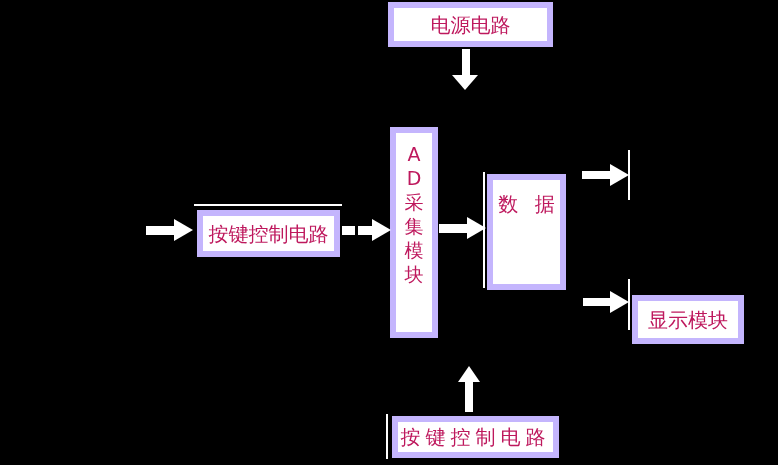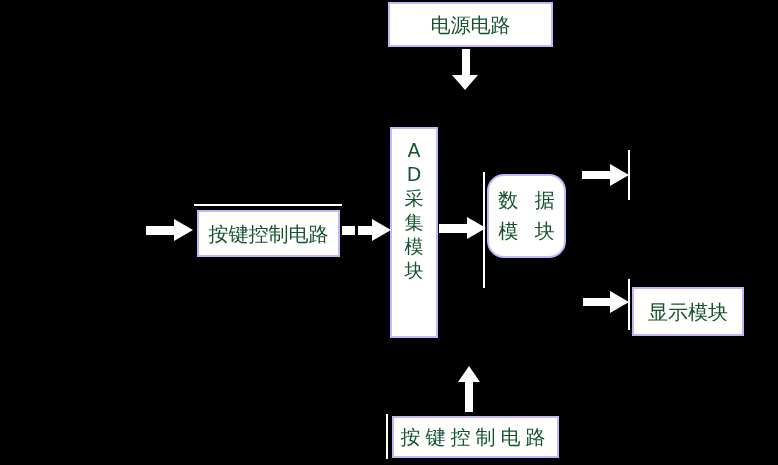--- a/index.html
+++ b/index.html
@@ -13,42 +13,42 @@
     height: 465px;
     background: #000000;
     overflow: hidden;
     font-family: "DejaVu Sans", sans-serif;
     color: #000000;
   }
   .box {
     position: absolute;
     box-sizing: border-box;
     background: #ffffff;
-    border: 2px solid #c4b5fd;
-    color: #14532d;
+    border: 6px solid #c4b5fd;
+    color: #be185d;
     display: flex;
     align-items: center;
     justify-content: center;
     font-size: 20px;
     line-height: 1;
     white-space: nowrap;
   }
   
   .box.power    { left: 388px; top: 2px;   width: 165px; height: 45px; }
   .box.detect   { left: 2px;   top: 209px; width: 144px; height: 49px; }
   .box.amplify  { left: 197px; top: 210px; width: 143px; height: 47px; }
   .box.adbox    { left: 390px; top: 127px; width: 48px;  height: 211px;
                   align-items: flex-start; padding-top: 9px;
                   font-size: 19px; line-height: 24px; text-align: center;
                   white-space: pre-line; }
-  .box.databox  { left: 487px; top: 174px; width: 79px;  height: 84px;
+  .box.databox  { left: 487px; top: 174px; width: 79px;  height: 116px;
                   flex-direction: column; justify-content: flex-start;
-                  padding-top: 9px; line-height: 31px; word-spacing: 10px; border-radius: 17px; }
+                  padding-top: 9px; line-height: 31px; word-spacing: 10px; }
   .box.store    { left: 632px; top: 152px; width: 112px; height: 47px; }
-  .box.display  { left: 632px; top: 287px; width: 112px; height: 49px; }
+  .box.display  { left: 632px; top: 295px; width: 112px; height: 49px; }
   .box.keys     { left: 392px; top: 416px; width: 167px; height: 42px;
                   letter-spacing: 5px; }
   
   .sliver { position: absolute; background: #ffffff; }
   .sliver.amplify-top { left: 194px; top: 204px; width: 148px; height: 2px; }
   .sliver.data-left   { left: 483px; top: 172px; width: 2px; height: 116px; }
   .sliver.store-left  { left: 628px; top: 150px; width: 2px; height: 50px; }
   .sliver.display-left{ left: 628px; top: 279px; width: 2px; height: 51px; }
   .sliver.keys-left   { left: 386px; top: 414px; width: 2px; height: 45px; }
   
@@ -98,21 +98,20 @@
     <span>A
 D
 采
 集
 模
 块</span>
   </div>
 
   <div class="box databox">
     <span>数 据</span>
-    <span>模 块</span>
   </div>
 
 
   <div class="box display">
     <span>显示模块</span>
   </div>
 
   <div class="box keys">
     <span>按键控制电路</span>
   </div>

